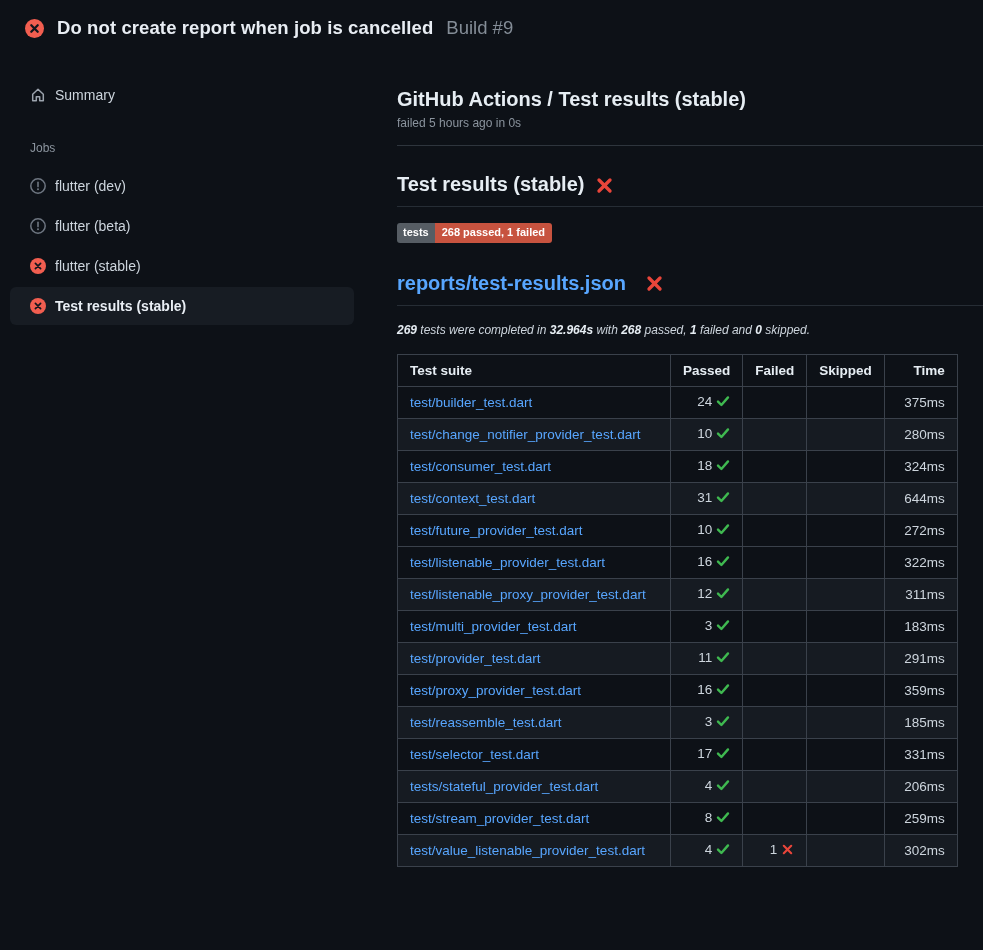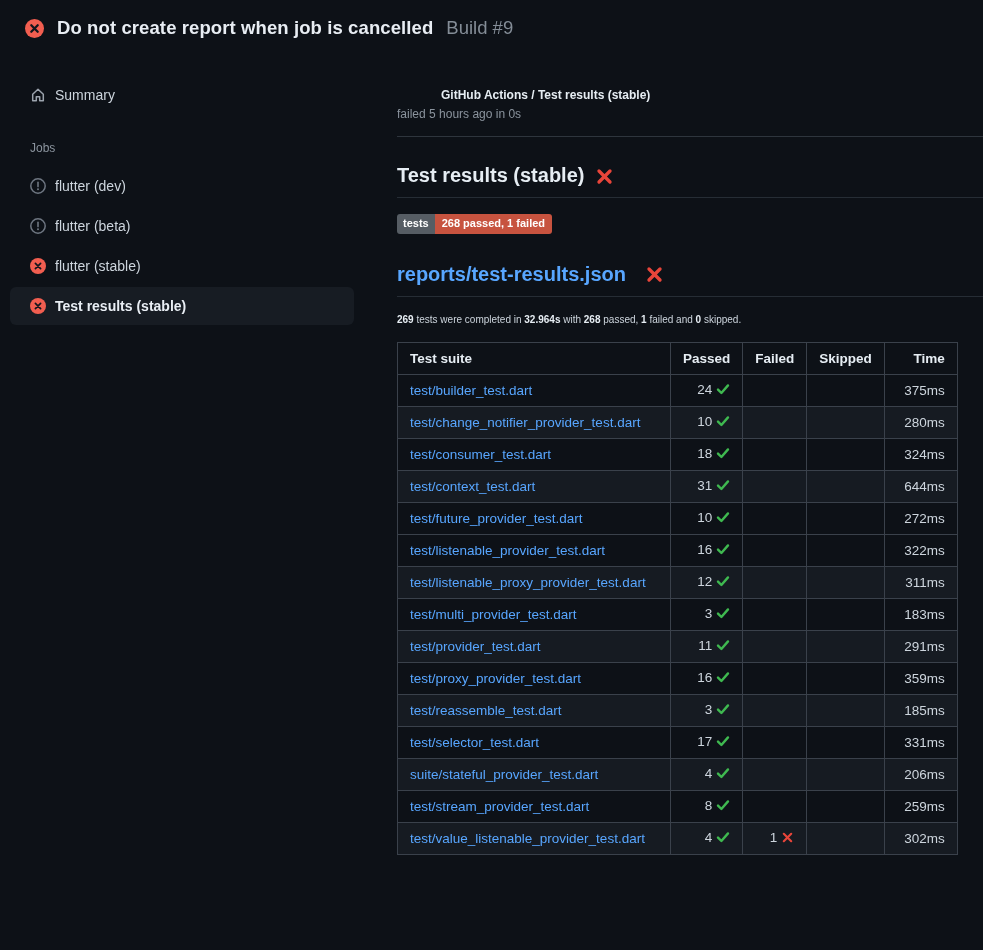--- a/index.html
+++ b/index.html
@@ -31,21 +31,21 @@
   .side-item .icon { width:16px; height:16px; display:flex; flex:0 0 auto; }
   .side-item.selected { background:#171c23; font-weight:600; color:#e9eef4; }
   .jobs-label { font-size:12px; color:#8b949e; margin:27px 0 12px 20px; }
 
   .icon-neutral { color: var(--neutral-gray, #6e7681); }
   .icon-fail-circle { color: var(--icon-salmon, #f15e50); }
   .icon-home { color:#9ba3ad; }
 
   
   .main { flex:1 1 auto; min-width:0; padding:36px 0 0 32px; }
-  .breadcrumb { font-size:12px; font-weight:700; color:#e6edf3;margin-left:44px; }
+  .breadcrumb { font-size:20px; font-weight:700; color:#e6edf3; }
   .status-line { font-size:12px; color:#8b949e; margin-top:5px; }
   .divider { border:none; border-top:1px solid #2e353d; margin:15px 0 0 0; }
 
   .section-title {
     display:flex; align-items:center; gap:11px;
     margin:27px 0 0 0; padding-bottom:10px;
     font-size:20px; font-weight:600; color:#e6edf3;
     border-bottom:1px solid #262d35;
   }
   .x-icon { width:19px; height:19px; display:flex; color: var(--failure-red, #e23a2c); margin-top:2px; }
@@ -56,21 +56,21 @@
   .badge-value { background: var(--badge-value-bg, #c7533f); padding:4px 7px 5px; }
 
   .report-title {
     display:flex; align-items:flex-start; gap:19px;
     margin:29px 0 0 0; padding-bottom:10px;
     font-size:20px; font-weight:700;
     border-bottom:1px solid #262d35;
   }
   .report-title a { color: var(--link-blue, #58a6ff); text-decoration:none; }
 
-  .summary-line { margin:17px 0 14px 0; font-size:10px; color:#cdd5dd; }
+  .summary-line { margin:17px 0 14px 0; font-size:12px; color:#cdd5dd;font-style:italic; }
   .summary-line .b { font-weight:700; color:#e6edf3; }
 
   
   table.results { border-collapse:collapse; margin-top:17px; font-size:13.5px; table-layout:fixed; }
   .results th, .results td { border:1px solid #3a414b; overflow:hidden; white-space:nowrap; }
   .results th { padding:8px 12px; font-weight:600; color:#e6edf3; text-align:left; }
   .results th.num, .results td.num-cell { text-align:right; }
   .results td { padding:7px 12px; color:#cdd5dd; }
   .results tbody tr.alt { background:#161b22; }
   .results td.suite a { color: var(--link-blue, #58a6ff); text-decoration:none; }
@@ -302,21 +302,21 @@
           <tr>
     <td class="suite"><a href="#">test/selector_test.dart</a></td>
     <td class="num-cell"><span class="num">17</span><span class="mark check"><svg viewBox="0 0 14 14" width="14" height="14">
                   <path d="M2 7.6 L5.4 11 L12 3.4" fill="none" stroke="currentColor" stroke-width="2.4" stroke-linecap="round" stroke-linejoin="round"></path>
                 </svg></span></td>
     <td class="num-cell"></td>
     <td class="num-cell"></td>
     <td class="num-cell">331ms</td>
   </tr>
           <tr class="alt">
-    <td class="suite"><a href="#">suite/stateful_provider_test.dart</a></td>
+    <td class="suite"><a href="#">tests/stateful_provider_test.dart</a></td>
     <td class="num-cell"><span class="num">4</span><span class="mark check"><svg viewBox="0 0 14 14" width="14" height="14">
                   <path d="M2 7.6 L5.4 11 L12 3.4" fill="none" stroke="currentColor" stroke-width="2.4" stroke-linecap="round" stroke-linejoin="round"></path>
                 </svg></span></td>
     <td class="num-cell"></td>
     <td class="num-cell"></td>
     <td class="num-cell">206ms</td>
   </tr>
           <tr>
     <td class="suite"><a href="#">test/stream_provider_test.dart</a></td>
     <td class="num-cell"><span class="num">8</span><span class="mark check"><svg viewBox="0 0 14 14" width="14" height="14">

